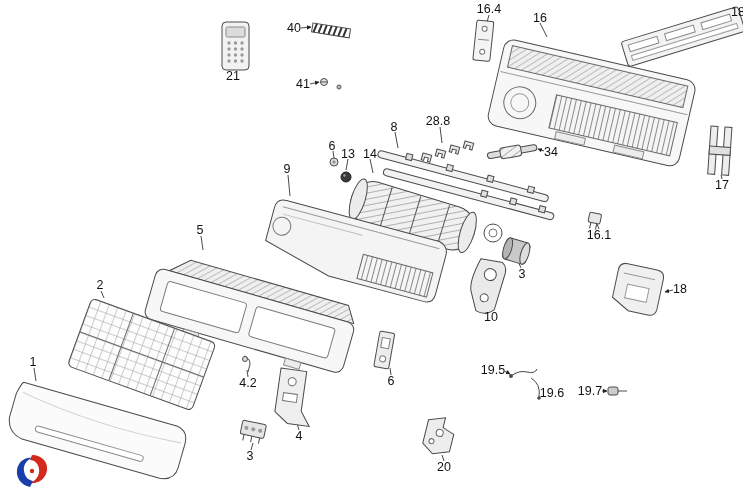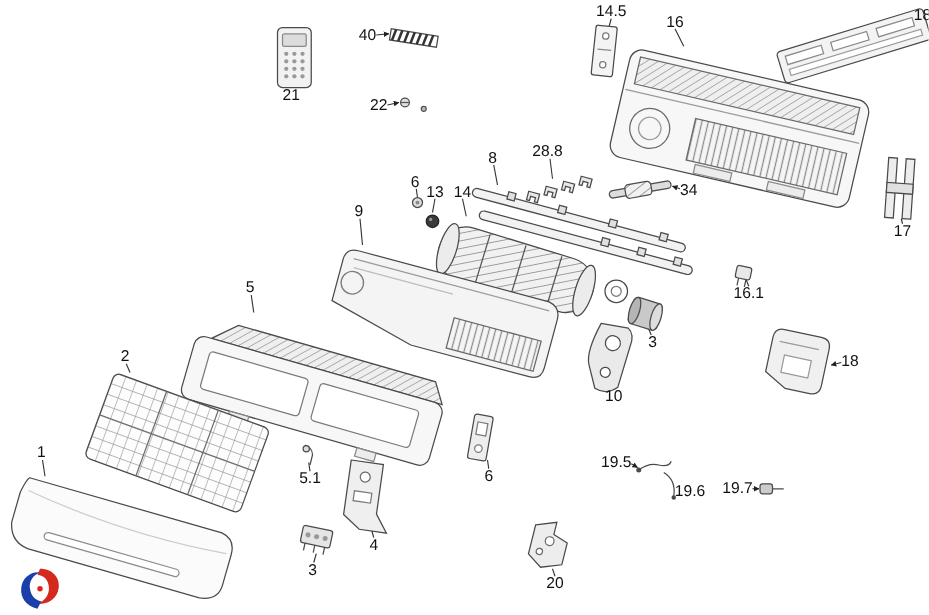--- a/index.html
+++ b/index.html
@@ -308,38 +308,38 @@
     <circle cx="18" cy="19" r="4.5" fill="#ffffff"></circle>
     <circle cx="18" cy="19" r="2.2" fill="#d42a1e"></circle>
   </g>
 </svg>
 
 <div class="part-label" style="left:33px;  top:362px">1</div>
 <div class="part-label" style="left:100px; top:285px">2</div>
 <div class="part-label" style="left:250px; top:456px">3</div>
 <div class="part-label" style="left:299px; top:436px">4</div>
 <div class="part-label" style="left:200px; top:230px">5</div>
-<div class="part-label" style="left:248px; top:383px">5.1</div>
+<div class="part-label" style="left:248px; top:383px">4.2</div>
 <div class="part-label" style="left:391px; top:381px">6</div>
 <div class="part-label" style="left:394px; top:127px">8</div>
 <div class="part-label" style="left:287px; top:169px">9</div>
 <div class="part-label" style="left:491px; top:317px">10</div>
 <div class="part-label" style="left:522px; top:274px">3</div>
 <div class="part-label" style="left:332px; top:146px">6</div>
 <div class="part-label" style="left:348px; top:154px">13</div>
 <div class="part-label" style="left:370px; top:154px">14</div>
 <div class="part-label" style="left:540px; top:18px">16</div>
 <div class="part-label" style="left:599px; top:235px">16.1</div>
 <div class="part-label" style="left:438px; top:121px">28.8</div>
-<div class="part-label" style="left:489px; top:9px">14.5</div>
+<div class="part-label" style="left:489px; top:9px">16.4</div>
 <div class="part-label" style="left:722px; top:185px">17</div>
 <div class="part-label" style="left:738px; top:12px">18</div>
 <div class="part-label" style="left:680px; top:289px">18</div>
 <div class="part-label" style="left:493px; top:370px">19.5</div>
 <div class="part-label" style="left:552px; top:393px">19.6</div>
 <div class="part-label" style="left:590px; top:391px">19.7</div>
 <div class="part-label" style="left:444px; top:467px">20</div>
 <div class="part-label" style="left:233px; top:76px">21</div>
 <div class="part-label" style="left:551px; top:152px">34</div>
 <div class="part-label" style="left:294px; top:28px">40</div>
-<div class="part-label" style="left:303px; top:84px">22</div>
+<div class="part-label" style="left:303px; top:84px">41</div>
 
 </div>
 
 </body></html>

